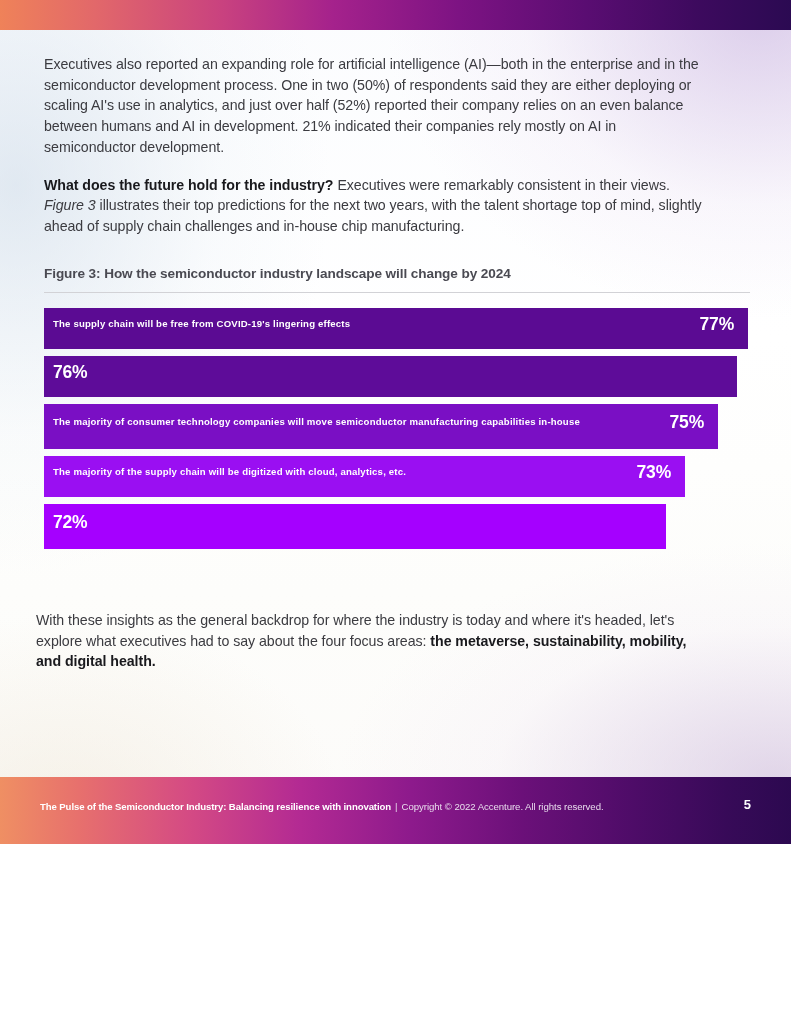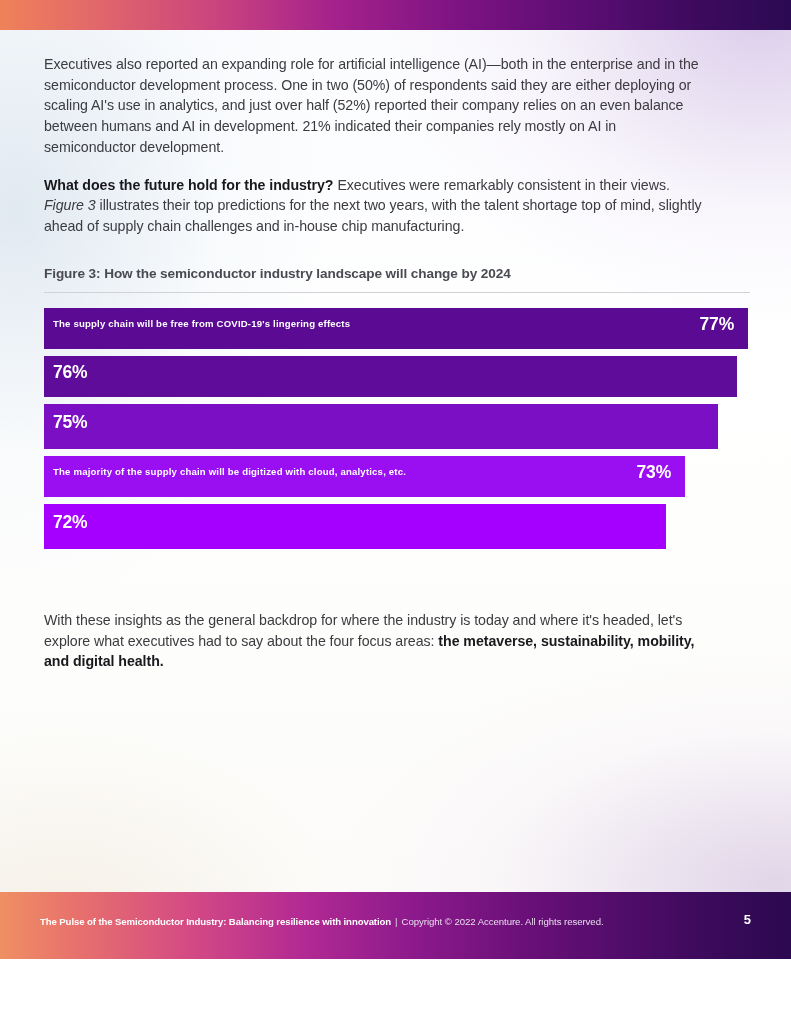--- a/index.html
+++ b/index.html
@@ -11,21 +11,21 @@
     width: 791px;
     height: 1024px;
     overflow: hidden;
     font-family: "Liberation Sans", sans-serif;
     background: #ffffff;
   }
 
   #page {
     position: relative;
     width: 791px;
-    height: 959px;
+    height: 844px;
     background:
       radial-gradient(ellipse 520px 420px at 96% 2%, rgba(196,170,220,0.55) 0%, rgba(230,215,240,0.20) 45%, rgba(255,255,255,0) 72%),
       radial-gradient(ellipse 420px 520px at 2% 22%, rgba(196,212,228,0.50) 0%, rgba(224,234,242,0.18) 48%, rgba(255,255,255,0) 75%),
       radial-gradient(ellipse 560px 300px at 98% 92%, rgba(198,176,216,0.50) 0%, rgba(235,222,242,0.16) 50%, rgba(255,255,255,0) 78%),
       radial-gradient(ellipse 400px 280px at 8% 96%, rgba(235,225,205,0.40) 0%, rgba(255,255,255,0) 70%),
       linear-gradient(180deg, #fbfcfe 0%, #ffffff 40%, #fdfdfb 70%, #fcfbf9 100%);
     box-sizing: border-box;
     border-radius: 13px;
   }
 
@@ -125,21 +125,21 @@
     font-size: 17.5px;
     font-weight: bold;
     letter-spacing: -0.2px;
     white-space: nowrap;
     flex: 0 0 auto;
   }
 
   
   .closing {
     position: absolute;
-    left: 44px;
+    left: 36px;
     top: 610px;
     width: 665px;
   }
 
   
   .footer-band {
     position: absolute;
     left: 0;
     bottom: 0;
     width: 791px;
@@ -212,20 +212,21 @@
             <div class="bar-value">77%</div>
           </div>
         </div>
         <div class="bar-row">
           <div class="bar" style="width: 693px; background: rgb(94, 12, 153); min-height: 41px;">
             <div class="bar-value">76%</div>
           </div>
         </div>
         <div class="bar-row">
           <div class="bar" style="width: 674px; background: rgb(122, 15, 196); min-height: 45px;">
+            <div class="bar-label">The majority of consumer technology companies will move semiconductor manufacturing capabilities in-house</div>
             <div class="bar-value">75%</div>
           </div>
         </div>
         <div class="bar-row">
           <div class="bar" style="width: 641px; background: rgb(154, 15, 242); min-height: 41px;">
             <div class="bar-label">The majority of the supply chain will be digitized with cloud, analytics, etc.</div>
             <div class="bar-value">73%</div>
           </div>
         </div>
         <div class="bar-row">

